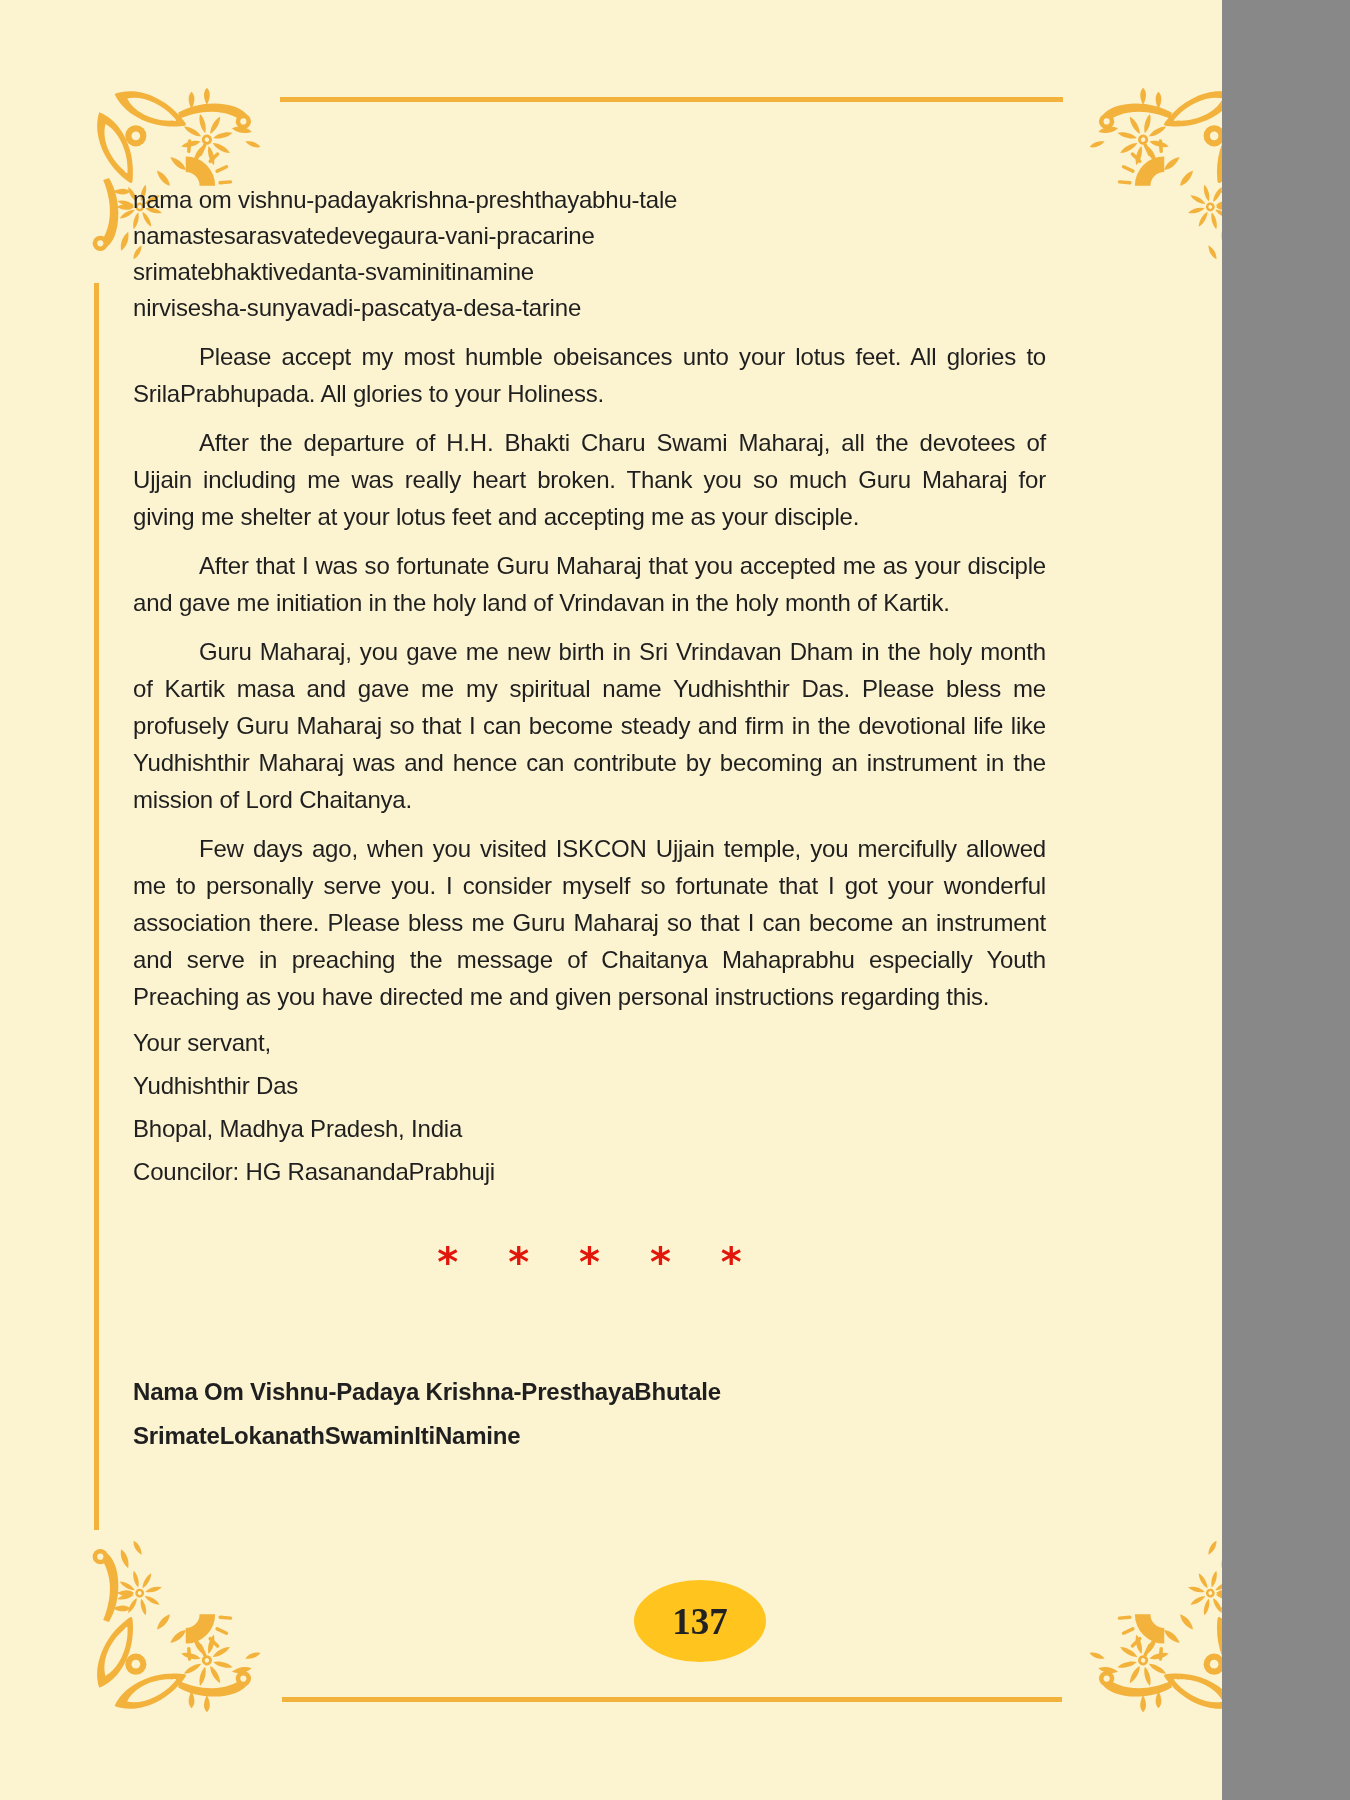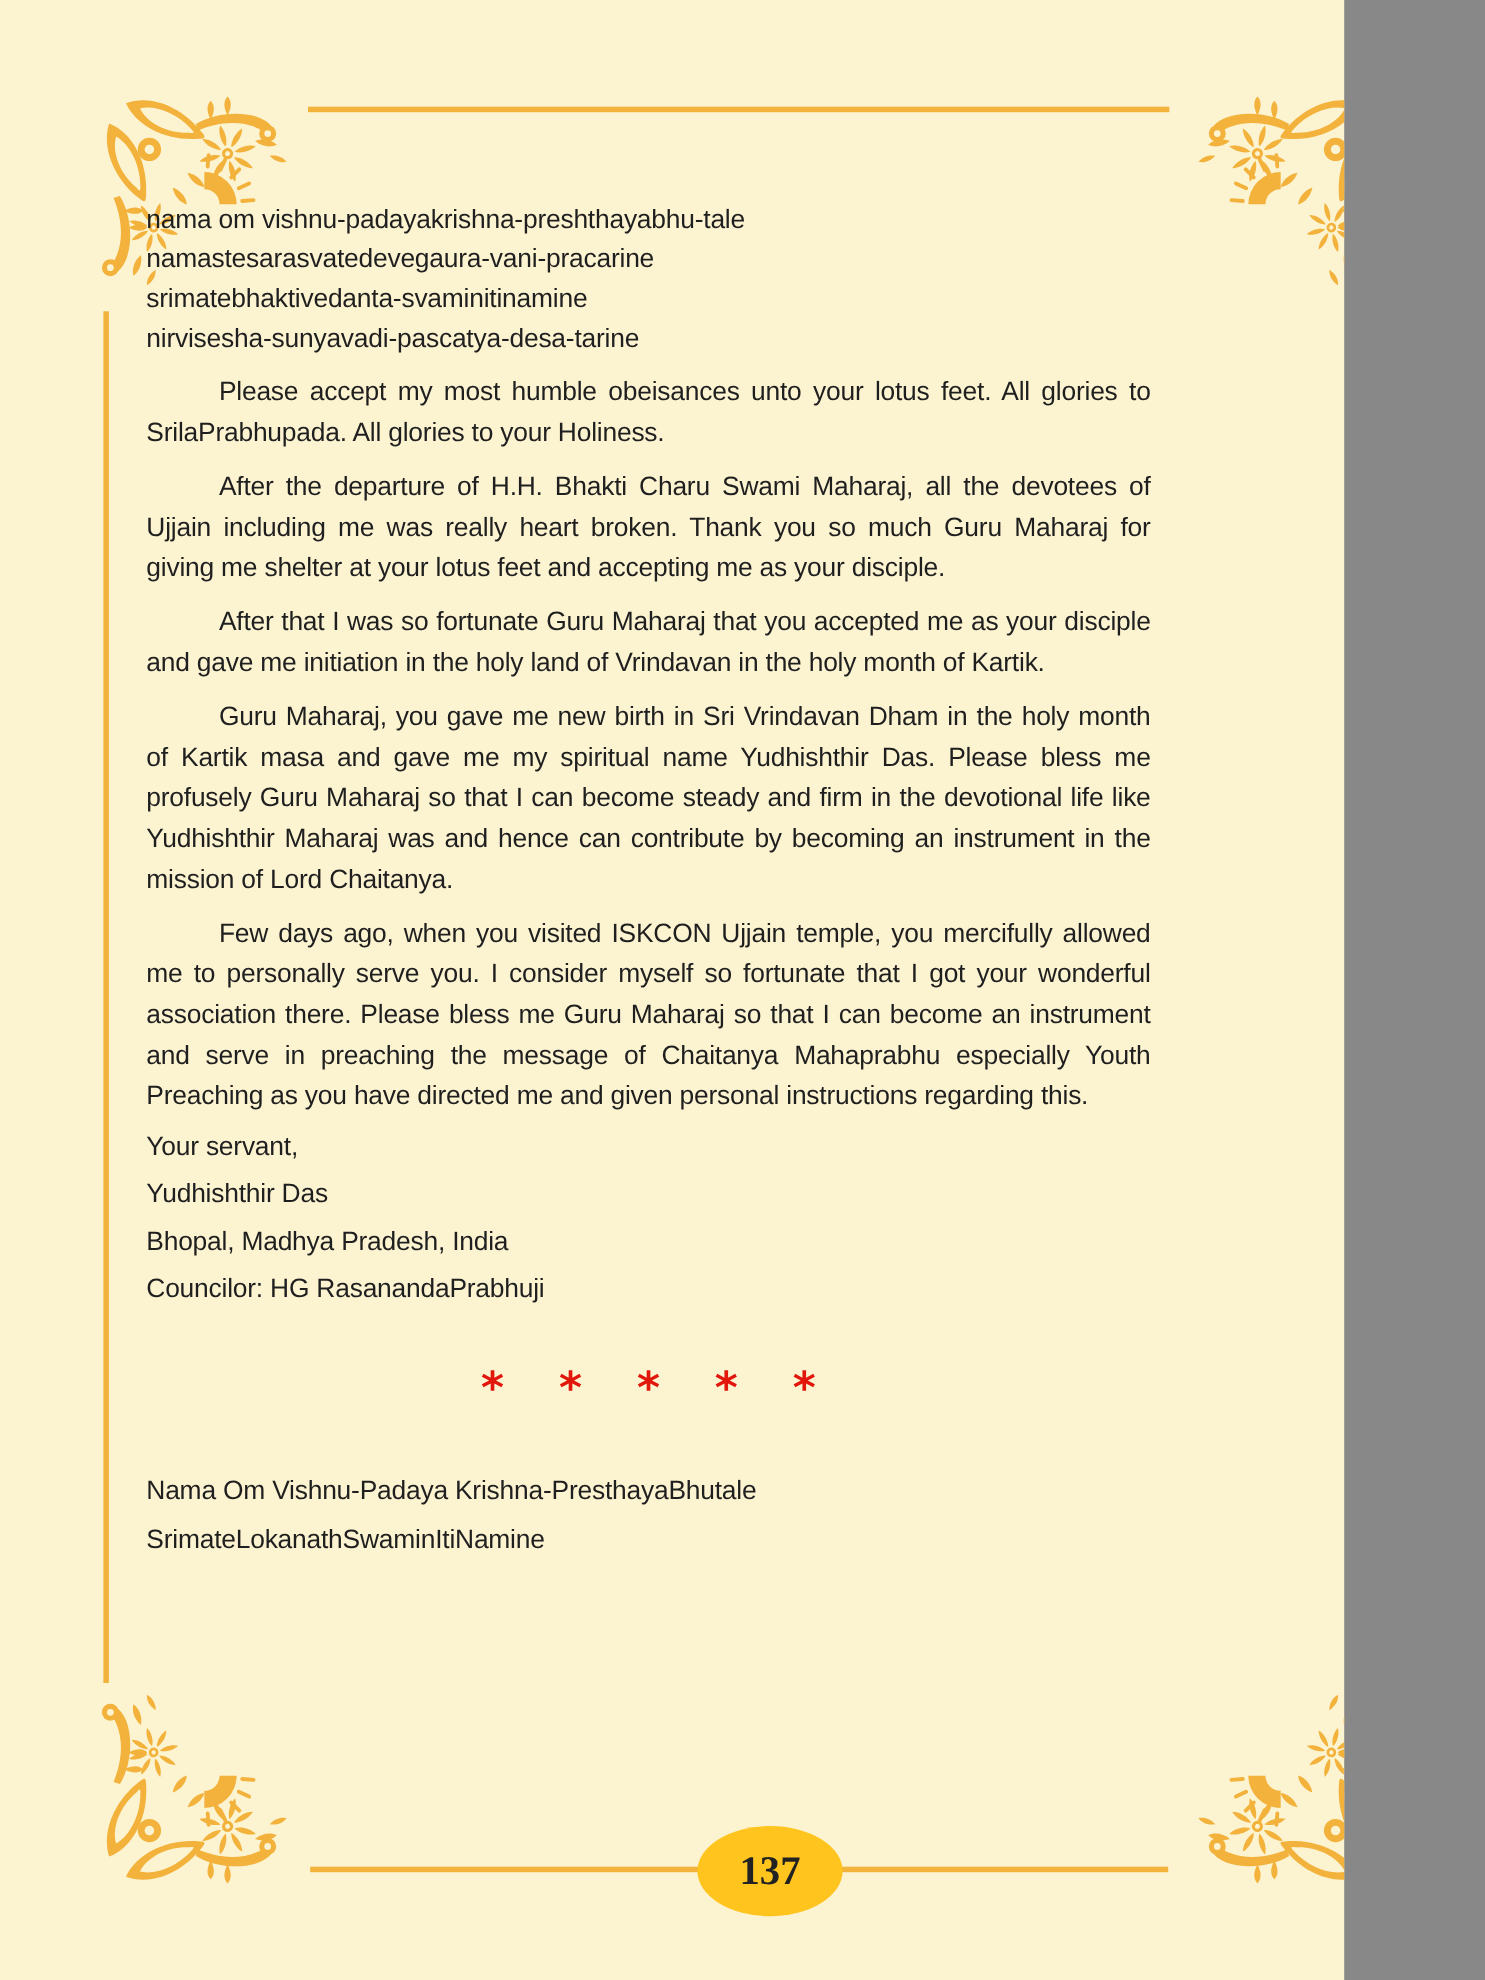--- a/index.html
+++ b/index.html
@@ -43,25 +43,25 @@
   .separator{
     margin-top:52px;
     text-align:center;
     color:#E2170C;
     font-family:"DejaVu Sans",sans-serif;
     font-weight:bold;
     font-size:40px;
     letter-spacing:18px;
     padding-left:18px; 
   }
-  .invocation2{margin-top:54px;}
+  .invocation2{margin-top:90px;font-weight:bold;}
   .invocation2 p{line-height:44px;}
   
   .page-badge{
-    position:absolute;left:634px;top:1660px;width:132px;height:82px;
+    position:absolute;left:634px;top:1580px;width:132px;height:82px;
     background:#FFC41E;border-radius:50%;
     display:flex;align-items:center;justify-content:center;
     font-family:"Liberation Serif",serif;font-weight:bold;font-size:37px;
     color:#222;z-index:3;
   }
   .defs-holder{position:absolute;width:0;height:0;overflow:hidden;}
 </style>
 </head>
 <body>
 

